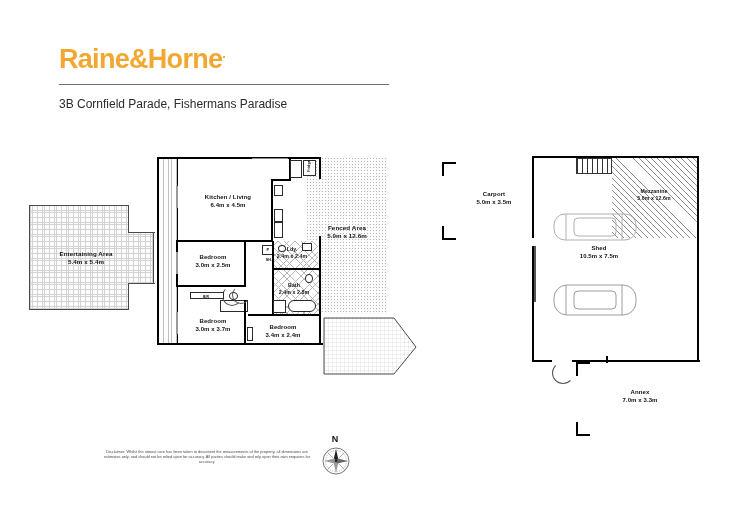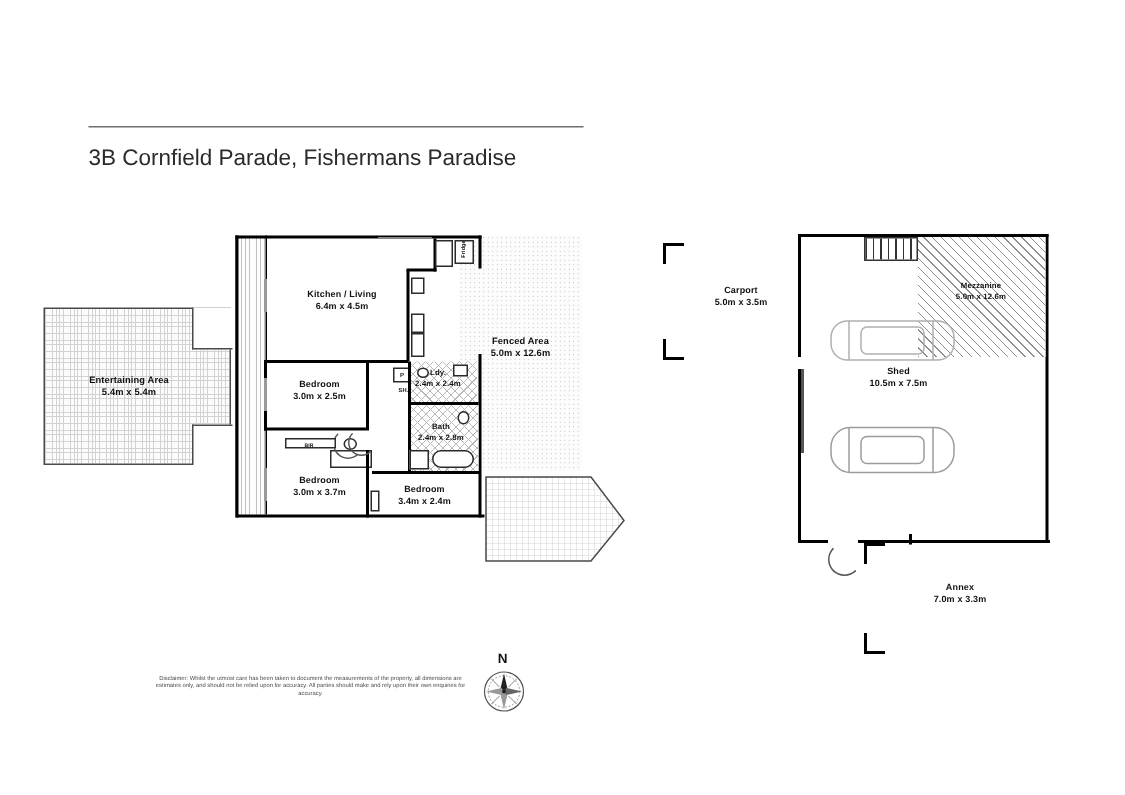--- a/index.html
+++ b/index.html
@@ -14,21 +14,21 @@
   .logo{
     position:absolute;left:59px;top:44px;
     font-size:27px;font-weight:bold;letter-spacing:-0.7px;
     color:#F2A730;font-family:"Liberation Sans", sans-serif;
     white-space:nowrap;
   }
   .logo .dot{font-size:13px;vertical-align:super;color:#F2A730;}
   .hrule{position:absolute;left:59px;top:84px;width:330px;height:1px;background:#6f6f6f;}
   .addr{
     position:absolute;left:59px;top:97px;
-    font-size:15px;font-weight:500;color:#2b2b2b;white-space:nowrap;
+    font-size:12px;font-weight:500;color:#2b2b2b;white-space:nowrap;
   }
 
   
   .plan{position:absolute;}
   .wall{position:absolute;background:#000;}
   .thin{position:absolute;background:#3a3a3a;}
   .room-label{
     position:absolute;text-align:center;
     font-size:6.2px;line-height:8px;font-weight:bold;color:#111;
     white-space:nowrap;letter-spacing:.1px;
@@ -83,20 +83,23 @@
     position:absolute;left:98px;top:449px;width:218px;
     font-size:3.9px;line-height:5.2px;color:#4a4a4a;text-align:center;
   }
   .car svg{display:block;}
 </style>
 </head>
 <body>
 
 <div class="page">
 
+  <div class="logo">
+    <span>Raine&amp;Horne</span><span class="dot">.</span>
+  </div>
   <div class="hrule"></div>
   <div class="addr">3B Cornfield Parade, Fishermans Paradise</div>
 
   <div class="plan" style="left:0;top:0;width:440px;height:400px;">
 
     <div class="plan tex-grid-fine" style="left:29px;top:205px;width:125px;height:105px;border:1px solid #4a4a4a;box-sizing:border-box;"></div>
 
     <div class="plan" style="left:128px;top:205px;width:27px;height:28px;background:#fff;border-left:1px solid #4a4a4a;border-bottom:1px solid #4a4a4a;box-sizing:border-box;"></div>
     <div class="plan" style="left:128px;top:283px;width:27px;height:27px;background:#fff;border-left:1px solid #4a4a4a;border-top:1px solid #4a4a4a;box-sizing:border-box;"></div>
     <div class="room-label" style="left:41px;top:250px;width:90px;">

